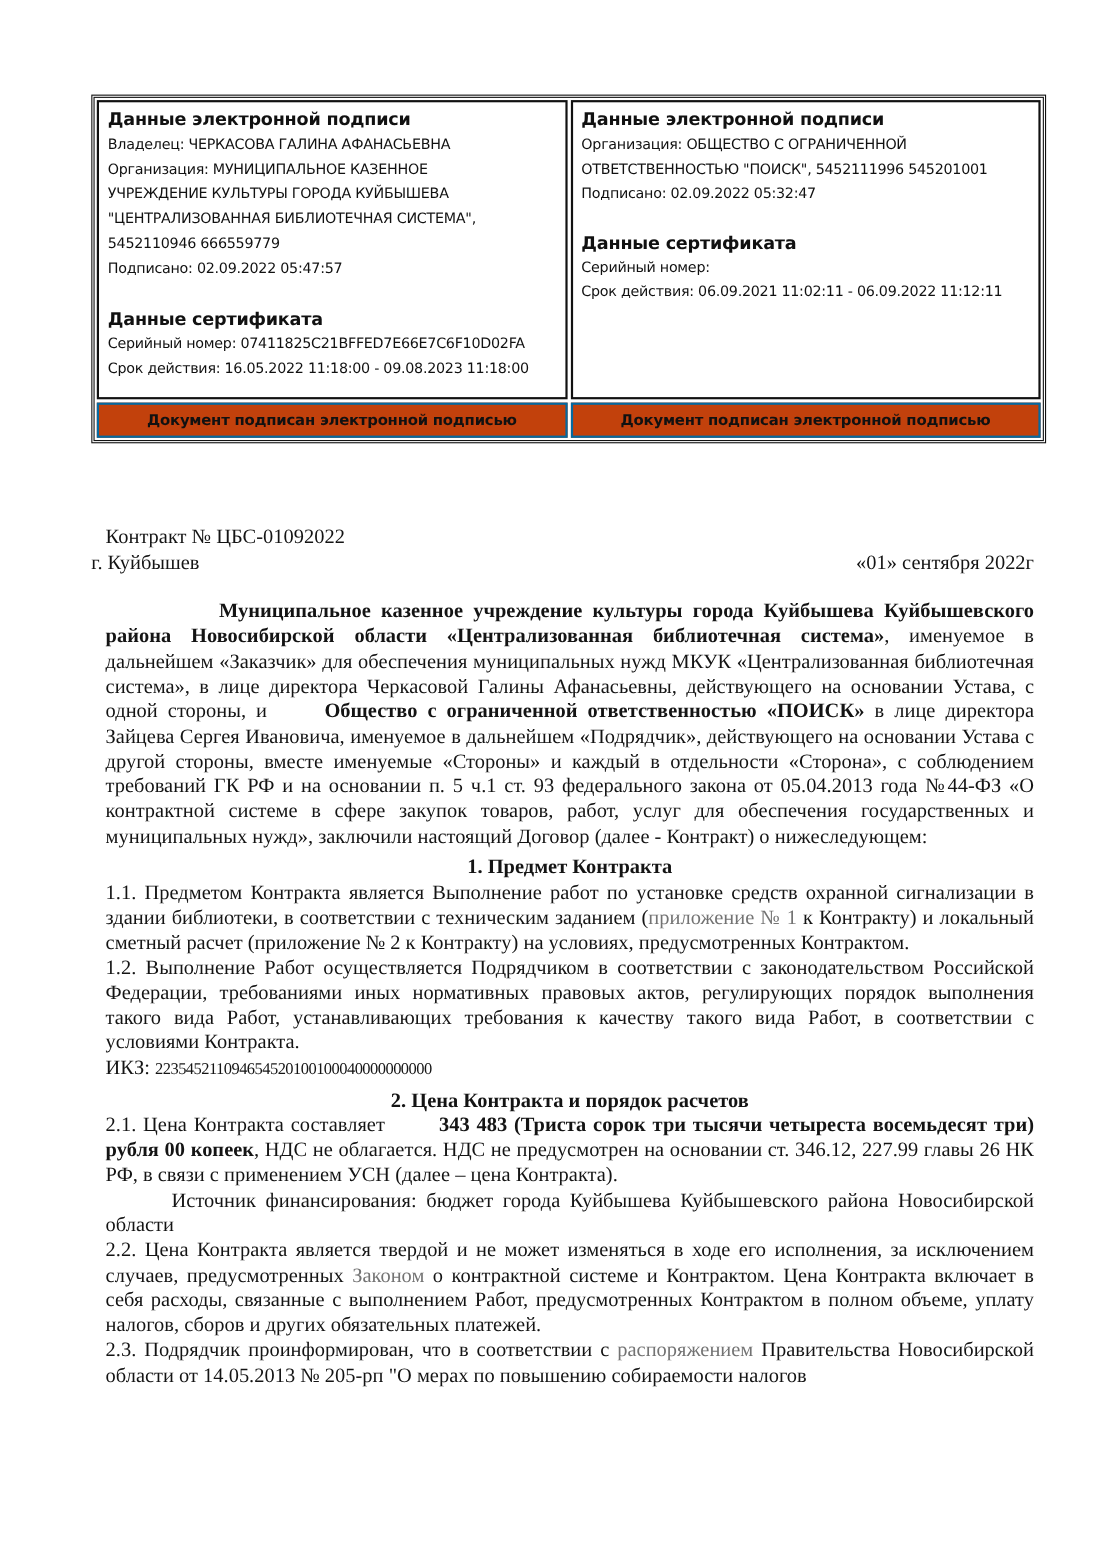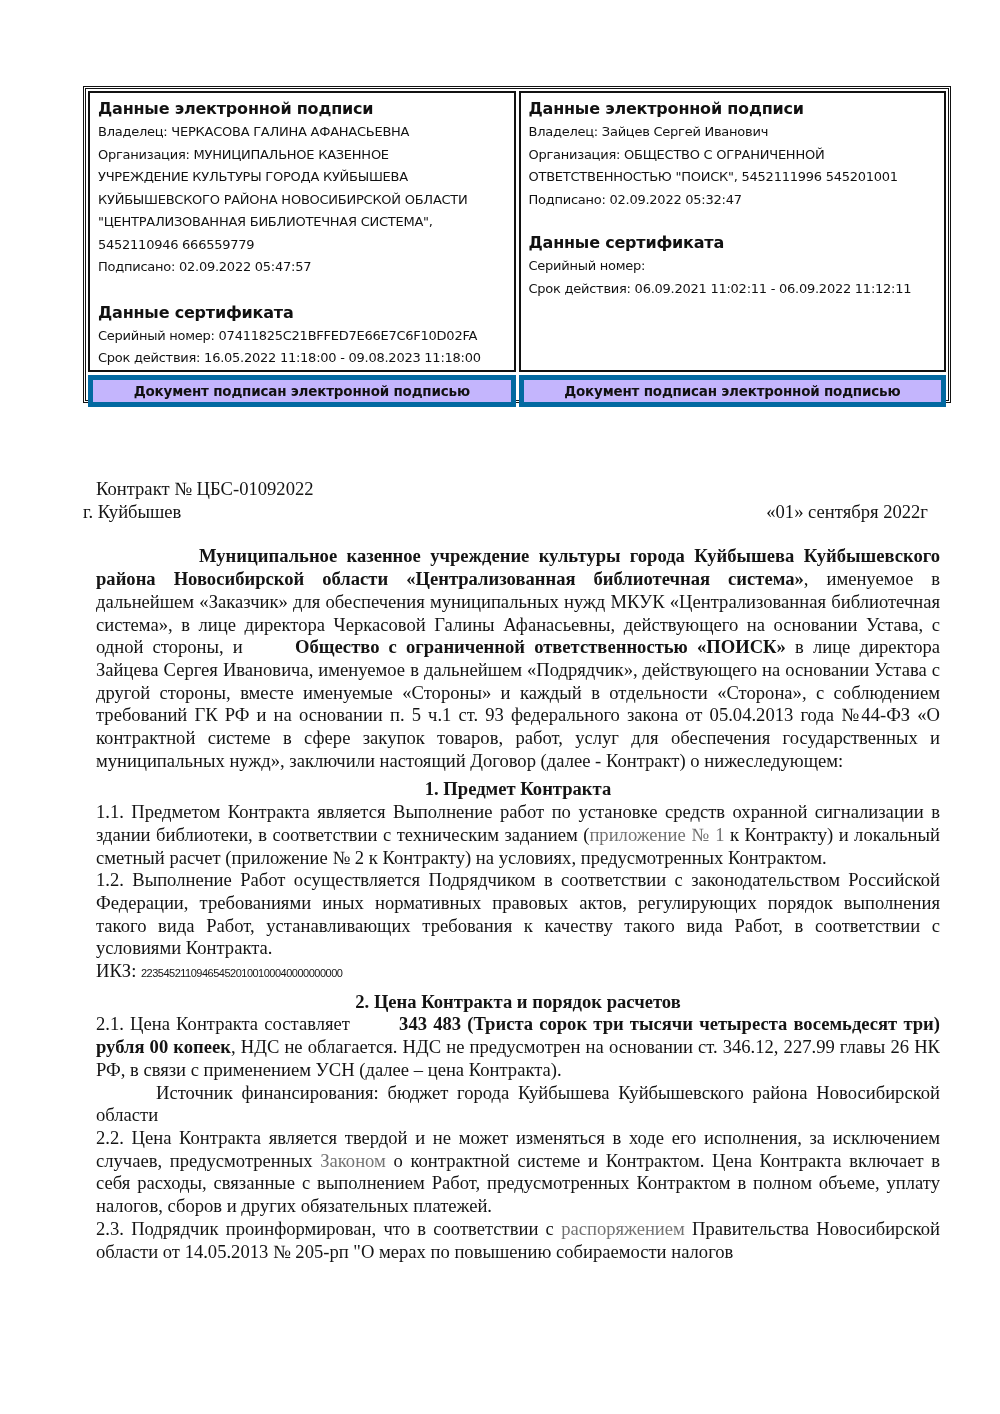--- a/index.html
+++ b/index.html
@@ -17,62 +17,60 @@
   }
   .cell {
     border: 2px solid #111; box-sizing: border-box; padding: 4px 8px 0 8px;
     font-size: 13px; line-height: 22.5px; letter-spacing: -0.25px;
   }
   .cell h3 { margin: 0; font-size: 16px; font-weight: bold; line-height: 24px; letter-spacing: -0.2px; }
   .cell h3.cert { margin-top: 22px; }
   .cell.right h3.cert { margin-top: 20px; }
   .cell .line { white-space: nowrap; }
   .footer-cell {
-    border: 5px solid #0369a1; box-sizing: border-box; background: #c4b5fd;
+    border: 2px solid #0369a1; box-sizing: border-box; background: #c2410c;
     display: flex; align-items: center; justify-content: center;
     font-size: 13.5px; font-weight: bold; letter-spacing: -0.2px;
   }
 
   
   .doc {
     position: absolute; left: 96px; top: 478px; width: 844px;
     font-family: "Liberation Serif", serif; font-size: 18.6px; line-height: 22.7px;
     color: #141414;
   }
   .title { margin-left: 0; }
-  .place-date { display: flex; justify-content: space-between; margin-left: -13px; margin-right: 12px; }
+  .place-date { display: flex; justify-content: space-between; margin-left: -13px; }
   .spacer { height: 22px; }
   p { margin: 0; text-align: justify; }
   .indent { text-indent: 60px; }
   .section { text-align: center; font-weight: bold; margin-top: 6px; }
   .link { color: #737373; font-family: Liberation Serif, serif; }
-  .ikz-val { font-family: Liberation Sans, sans-serif; font-size: 11px; letter-spacing: -0.5px; }
+  .ikz-val { font-family: Liberation Serif, serif; font-size: 15px; letter-spacing: -0.5px; }
   b { font-weight: bold; margin-left: 43px; }
 </style>
 </head>
 <body>
 
 <div class="stamp">
   <div class="stamp-grid">
     <div class="cell left">
       <h3>Данные электронной подписи</h3>
       <div class="line">Владелец: ЧЕРКАСОВА ГАЛИНА АФАНАСЬЕВНА</div>
       <div class="line">Организация: МУНИЦИПАЛЬНОЕ КАЗЕННОЕ</div>
       <div class="line">УЧРЕЖДЕНИЕ КУЛЬТУРЫ ГОРОДА КУЙБЫШЕВА</div>
-      <div class="line">КУЙБЫШЕВСКОГО РАЙОНА НОВОСИБИРСКОЙ ОБЛАСТИ</div>
       <div class="line">"ЦЕНТРАЛИЗОВАННАЯ БИБЛИОТЕЧНАЯ СИСТЕМА",</div>
       <div class="line">5452110946 666559779</div>
       <div class="line">Подписано: 02.09.2022 05:47:57</div>
       <h3 class="cert">Данные сертификата</h3>
       <div class="line">Серийный номер: 07411825C21BFFED7E66E7C6F10D02FA</div>
       <div class="line">Срок действия: 16.05.2022 11:18:00 - 09.08.2023 11:18:00</div>
     </div>
     <div class="cell right">
       <h3>Данные электронной подписи</h3>
-      <div class="line">Владелец: Зайцев Сергей Иванович</div>
       <div class="line">Организация: ОБЩЕСТВО С ОГРАНИЧЕННОЙ</div>
       <div class="line">ОТВЕТСТВЕННОСТЬЮ "ПОИСК", 5452111996 545201001</div>
       <div class="line">Подписано: 02.09.2022 05:32:47</div>
       <h3 class="cert">Данные сертификата</h3>
       <div class="line">Серийный номер:</div>
       <div class="line">Срок действия: 06.09.2021 11:02:11 - 06.09.2022 11:12:11</div>
     </div>
     <div class="footer-cell">Документ подписан электронной подписью</div>
     <div class="footer-cell">Документ подписан электронной подписью</div>
   </div>

